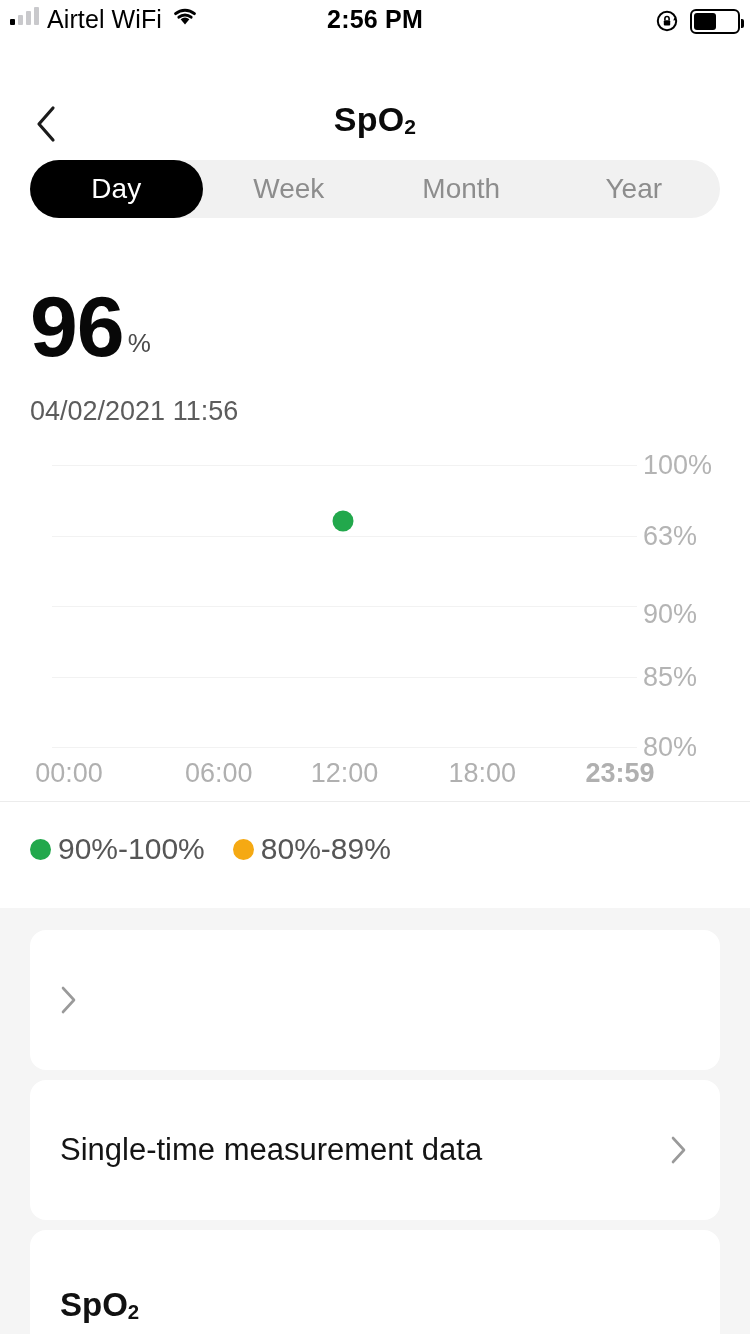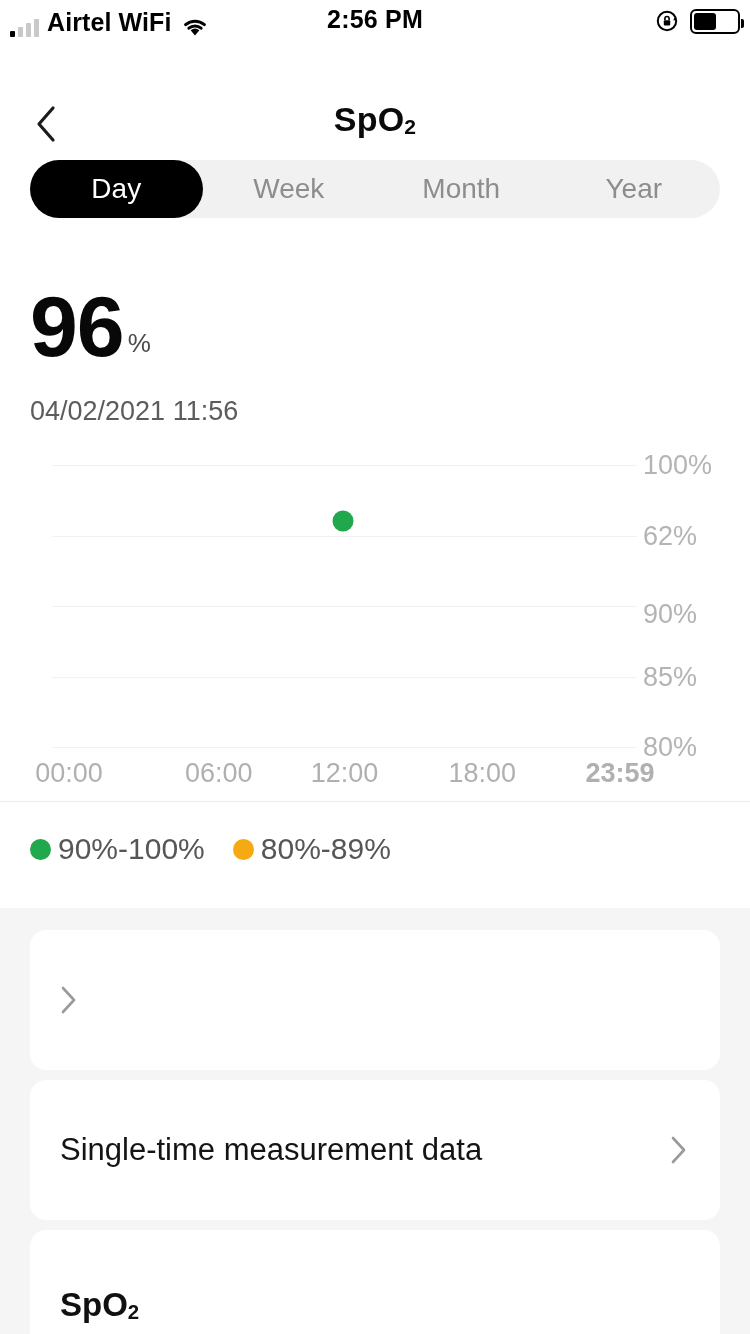--- a/index.html
+++ b/index.html
@@ -7,21 +7,21 @@
     width:750px; height:1334px;
     background:#ffffff;
     font-family:"Liberation Sans", sans-serif;
     -webkit-font-smoothing:antialiased;
     overflow:hidden;
   }
   #screen { position:relative; width:750px; height:1334px; background:#ffffff; }
 
   
   .statusbar { position:absolute; left:0; top:0; width:750px; height:42px; }
-  .sb-left { position:absolute; left:10px; top:5px; display:flex; align-items:flex-end; height:32px;font-weight:bold; }
+  .sb-left { position:absolute; left:10px; top:5px; display:flex; align-items:flex-start; height:32px; }
   .bars { display:flex; align-items:flex-end; height:20px; gap:3px; margin-right:8px; }
   .bars i { display:block; width:5px; background:#c9c9cc; border-radius:1px; }
   .bars i.b1 { height:6px;  background:#000; }
   .bars i.b2 { height:10px; }
   .bars i.b3 { height:14px; }
   .bars i.b4 { height:18px; }
   .carrier { font-size:25px; color:#000; letter-spacing:0.1px; }
   .wifi { margin-left:9px; width:28px; height:21px; display:block; }
   .sb-center { position:absolute; left:0; top:5px; width:750px; text-align:center;
                font-size:25px; font-weight:bold; color:#000; letter-spacing:0.2px; }
@@ -160,21 +160,21 @@
   <div class="chart">
     <div id="gridlines">
         <div class="grid-line" style="top: 25px;"></div>
         <div class="grid-line" style="top: 95.5px;"></div>
         <div class="grid-line" style="top: 166px;"></div>
         <div class="grid-line" style="top: 236.5px;"></div>
         <div class="grid-line" style="top: 307px;"></div>
       </div>
     <div id="ylabels">
         <div class="y-label" style="top: 25px;">100%</div>
-        <div class="y-label" style="top: 95.5px;">62%</div>
+        <div class="y-label" style="top: 95.5px;">63%</div>
         <div class="y-label" style="top: 174px;">90%</div>
         <div class="y-label" style="top: 236.5px;">85%</div>
         <div class="y-label" style="top: 307px;">80%</div>
       </div>
     <div id="xlabels">
         <div class="x-label" style="left: 69px;">00:00</div>
         <div class="x-label" style="left: 206.75px; margin-left: 12px;">06:00</div>
         <div class="x-label" style="left: 344.5px;">12:00</div>
         <div class="x-label" style="left: 482.25px; text-align: right;">18:00</div>
         <div class="x-label" style="left: 620px; font-weight: bold;">23:59</div>

